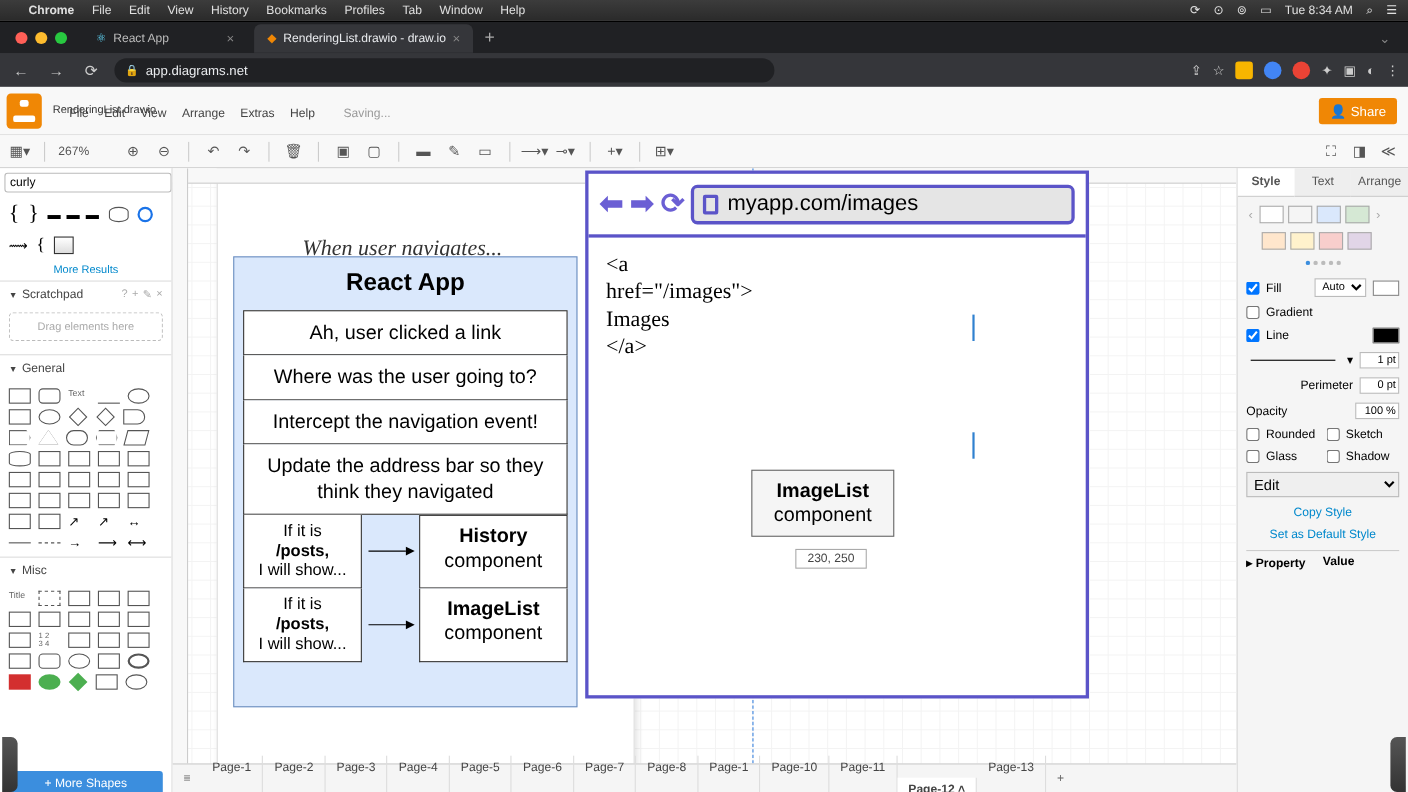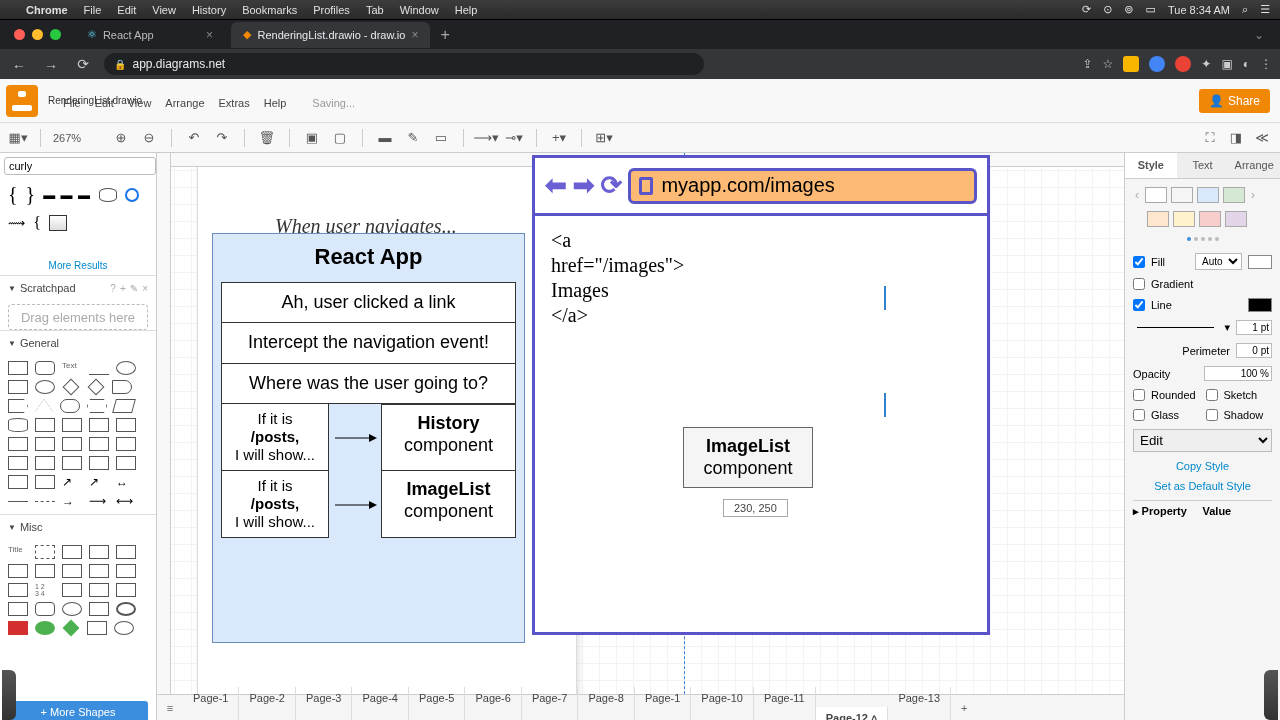--- a/index.html
+++ b/index.html
@@ -44,25 +44,25 @@
 .toolbar .btn { width:20px; height:20px; display:flex; align-items:center; justify-content:center; color:#555; font-size:13px; }
 .toolbar .zoom { width:50px; }
 .toolbar .right { margin-left:auto; display:flex; gap:6px; }
 
 
 .main { display:flex; height: 576px; }
 .sidebar { width:157px; background:#fff; border-right:1px solid #ccc; overflow:hidden; display:flex; flex-direction:column; }
 .search-row { padding:4px; display:flex; gap:2px; }
 .search-input { flex:1; border:1px solid #bbb; border-radius:3px; padding:2px 4px; font-size:11px; }
 .shape-results { padding:4px 8px; display:flex; flex-wrap:wrap; gap:8px; align-items:center; }
-.more-results { text-align:center; font-size:10px; color:#08c; padding:4px;margin-top:20px; }
+.more-results { text-align:center; font-size:10px; color:#08c; padding:4px; }
 .section-hdr { padding:6px 8px; font-size:11px; color:#444; border-top:1px solid #ddd; display:flex; align-items:center; }
 .section-hdr .tri { margin-right:4px; font-size:8px; }
 .section-hdr .icns { margin-left:auto; color:#aaa; font-size:10px; display:flex; gap:4px;}
-.scratchpad-drop { margin:4px 8px 0; border:1px dashed #bbb; border-radius:4px; height:26px; display:flex; align-items:center; justify-content:center; font-size:13px; color:#aaa; }
+.scratchpad-drop { margin:4px 8px 12px; border:1px dashed #bbb; border-radius:4px; height:26px; display:flex; align-items:center; justify-content:center; font-size:10px; color:#aaa; }
 .shape-grid { padding:6px 8px; display:flex; flex-wrap:wrap; gap:5px 7px; }
 .sg { width:20px; height:14px; border:1px solid #555; position:relative; }
 .sg.round{border-radius:4px;} .sg.ell{border-radius:50%;} .sg.diam{transform:rotate(45deg);width:12px;height:12px;margin:1px 3px;}
 .sg.tri{border:none;width:0;height:0;border-left:9px solid transparent;border-right:9px solid transparent;border-bottom:13px solid #fff;filter:drop-shadow(0 0 0.5px #555);}
 .sg.txt{border:none;font-size:8px;color:#666;} 
 .sg.line{border:none;border-top:1px solid #555;height:1px;margin-top:7px;}
 .sg.arr{border:none;}
 .more-shapes { margin:auto 8px 6px; background:#3b8ede; color:#fff; text-align:center; padding:5px; border-radius:3px; font-size:11px; }
 
 
@@ -87,21 +87,21 @@
 
 .browser-mock { position:absolute; left:375px; top:2px; width:458px; height:480px; border:3px solid #5b54c8; background:#fff; }
 .bm-top { height:56px; border-bottom:3px solid #5b54c8; position:relative; background:#fff; }
 .bm-tab { position:absolute; left:36px; top:8px; width:170px; height:44px; border:3px solid #5b54c8; border-bottom:none; border-radius:6px 6px 0 0; display:flex; align-items:center; gap:8px; padding:0 10px; font-size:22px; background:#fff; z-index:2;}
 .bm-tab .ficon{width:18px;height:22px;border:3px solid #5b54c8;border-radius:2px;position:relative;}
 .bm-tab .ficon::after{content:'';position:absolute;right:-3px;top:-3px;width:8px;height:8px;background:#fff;border-left:3px solid #5b54c8;border-bottom:3px solid #5b54c8;}
 .bm-circles { position:absolute; right:8px; top:10px; display:flex; gap:4px; }
 .bm-circles .c{width:24px;height:24px;border:3px solid #5b54c8;border-radius:50%;}
 .bm-url-row { height:58px; display:flex; align-items:center; gap:6px; padding:0 10px; border-bottom:3px solid #5b54c8; }
 .bm-nav{color:#6b5fd4;font-size:26px;font-weight:700;}
-.bm-url-field{ flex:1; height:36px; border:3px solid #5b54c8; border-radius:6px; display:flex; align-items:center; gap:8px; padding:0 8px; font-size:20px; background:#fdba74; }
+.bm-url-field{ flex:1; height:36px; border:3px solid #5b54c8; border-radius:6px; display:flex; align-items:center; gap:8px; padding:0 8px; font-size:20px; background:#e5e5e5; }
 .bm-url-field .ficon2{width:14px;height:18px;border:3px solid #5b54c8;border-radius:2px;}
 .bm-body { padding:12px 16px; font-size:20px; line-height:1.25; font-family:"Times New Roman",serif; }
 .float-comp { position:absolute; left:526px; top:274px; width:130px; background:#f5f5f5; border:1px solid #666; text-align:center; padding:8px 6px; font-size:18px; line-height:1.2; }
 .coords-badge { position:absolute; left:566px; top:346px; background:#fff; border:1px solid #aaa; padding:2px 10px; font-size:11px; color:#444;}
 .edit-handle { position:absolute; width:2px; height:24px; border-left:2px solid #3081d0; }
 
 
 .format-panel { width:156px; background:#f5f5f5; border-left:1px solid #ccc; font-size:11px; overflow:hidden; }
 .fp-tabs { display:flex; height:26px; }
 .fp-tab { flex:1; text-align:center; padding:6px 2px; border-bottom:1px solid #ccc; color:#555; background:#eee; font-size:11px;}
@@ -368,22 +368,23 @@
     <div class="page-shadow"></div>
     <div class="ruler-h"></div>
     <div class="ruler-v"></div>
     <div class="guide-v" style="left:527px"></div>
 
     <div class="caption-text" style="left:118px;top:62px">When user navigates...</div>
 
     <div class="react-app-box">
       <div class="react-app-title">React App</div>
       <div class="step">Ah, user clicked a link</div>
+      <div class="step">Where was the user going to?</div>
       <div class="step">Intercept the navigation event!</div>
-      <div class="step">Where was the user going to?</div>
+      <div class="step">Update the address bar so they think they navigated</div>
       <div class="flow-row">
         <div class="cond-box">
           <span>If it is</span><br><b>/posts,</b><br><span>I will show...</span>
         </div>
         <div class="arrow">
             <svg width="44" height="10">
               <line x1="2" y1="5" x2="36" y2="5" stroke="#000"></line>
               <polygon points="36,1 44,5 36,9" fill="#000"></polygon>
             </svg>
           </div>
@@ -476,21 +477,21 @@
         <div class="line-preview"></div>
         <span>▾</span>
         <div class="num">1 pt</div>
       </div>
       <div class="fp-row">
         <label style="text-align:right;flex:1">Perimeter</label>
         <div class="num">0 pt</div>
       </div>
       <div class="fp-row">
         <label>Opacity</label>
-        <div class="num" style="width:68px">100 %</div>
+        <div class="num" style="width:40px">100 %</div>
       </div>
       <div class="fp-row">
         <input type="checkbox" style="">
           <label>Rounded</label>
         <input type="checkbox" style="">
           <label>Sketch</label>
       </div>
       <div class="fp-row">
         <input type="checkbox" style="">
           <label>Glass</label>

